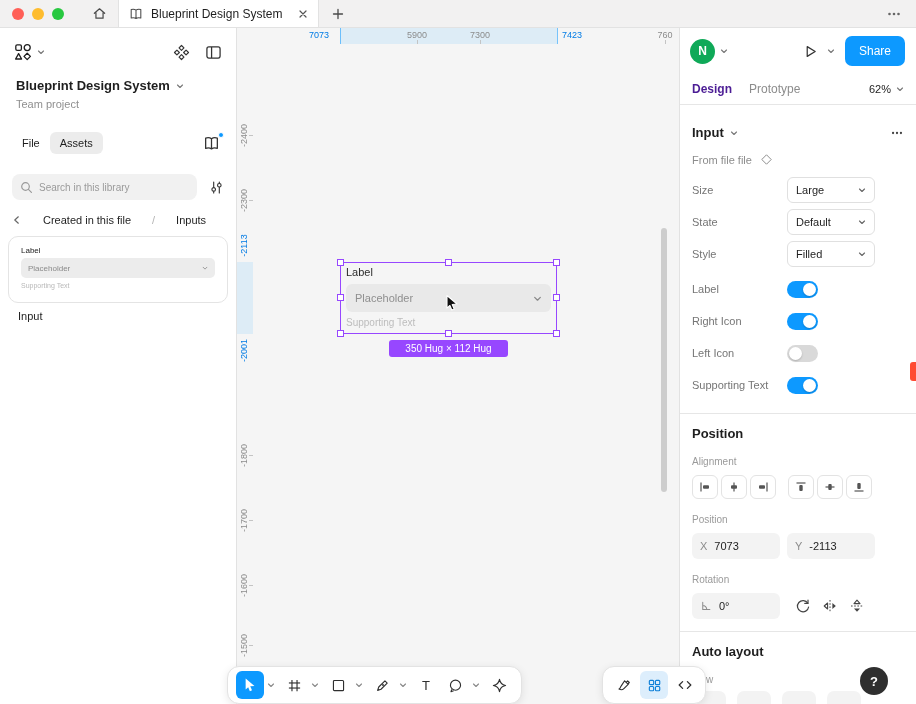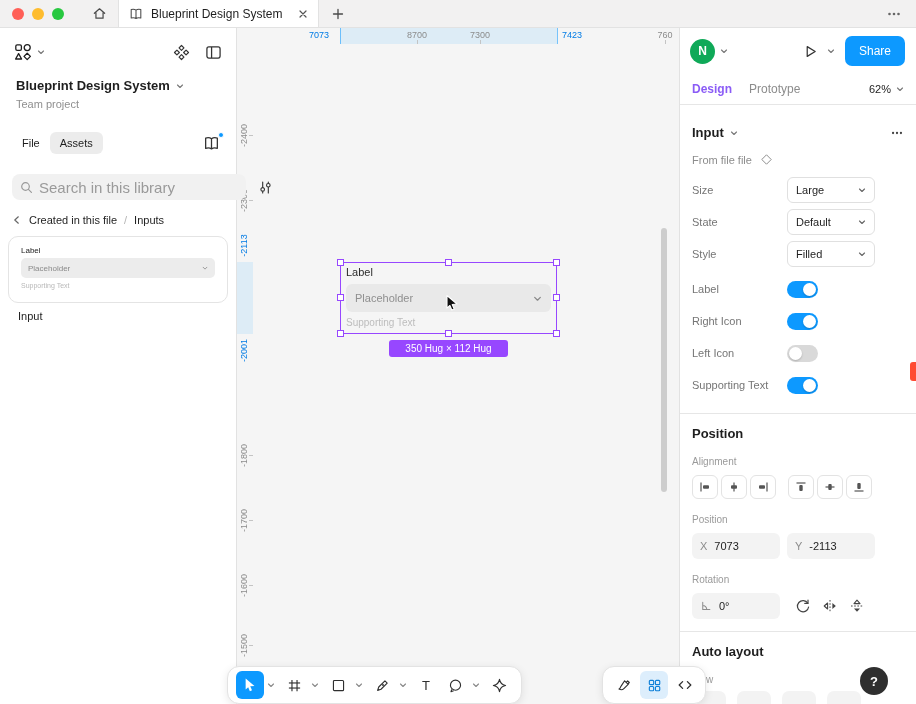--- a/index.html
+++ b/index.html
@@ -36,24 +36,24 @@
   .sb-title { display:flex; align-items:center; gap:6px; font-size:13px; font-weight:700; }
   .sb-title .chev { color:#777; }
   .sb-subtitle { margin-top:5px; color:#8f8f8f; font-size:11px; }
   .sb-tabs { margin-top:21px; padding:0 12px; display:flex; align-items:center; height:24px; }
   .sb-tab { padding:5px 10px; border-radius:6px; color:#1e1e1e; }
   .sb-tab.active { background:#ececec; font-weight:500; }
   .lib-btn { margin-left:auto; position:relative; color:#333; padding-right:4px; }
   .lib-dot { position:absolute; top:-3px; right:0px; width:6px; height:6px; border-radius:50%; background:#0d99ff; border:1px solid #fff; }
   .sb-search-row { margin-top:19px; padding:0 12px; display:flex; align-items:center; }
   .search-pill { flex:1; height:26px; background:#f1f1f1; border-radius:8px; display:flex; align-items:center; gap:6px; padding:0 8px; color:#9a9a9a; }
-  .search-pill input { border:none; outline:none; background:transparent; font-family:inherit; font-size:15px; flex:1; color:#1e1e1e; }
+  .search-pill input { border:none; outline:none; background:transparent; font-family:inherit; font-size:10px; flex:1; color:#1e1e1e; }
   .search-pill input::placeholder { color:#9a9a9a; }
   .sliders-btn { margin-left:12px; color:#333; }
-  .sb-breadcrumb { margin-top:13px; padding:0 12px; display:flex; align-items:center; gap:7px; height:14px; }
+  .sb-breadcrumb { margin-top:13px; padding:0 12px; display:flex; align-items:center; gap:21px; height:14px; }
   .bc-back { color:#666; display:flex; }
   .bc-parent { color:#1e1e1e; }
   .bc-sep { color:#b5b5b5; }
   .bc-current { color:#1e1e1e; }
   .asset-card { margin:9px 8px 0; height:67px; border:1px solid #e4e4e4; border-radius:10px; padding:9px 12px; background:#fff; }
   .mini-label { font-size:8px; color:#222; }
   .mini-field { margin-top:3px; height:20px; background:#ececec; border-radius:5px; display:flex; align-items:center; justify-content:space-between; padding:0 7px; }
   .mini-ph { font-size:8px; color:#8a8a8a; }
   .mini-field .chev { color:#999; }
   .mini-support { margin-top:4px; font-size:7px; color:#b8b8b8; }
@@ -101,21 +101,21 @@
   .edge-marker { position:absolute; right:0; top:362px; width:6px; height:19px; background:#ff4b33; border-radius:3px 0 0 3px; z-index:8; }
 
   
   .rp-header { height:46px; display:flex; align-items:center; padding:0 11px 0 10px; }
   .avatar { width:25px; height:25px; border-radius:50%; background:#0fa958; color:#fff; font-size:12px; font-weight:700; display:flex; align-items:center; justify-content:center; }
   .rp-header .chev { color:#777; margin-left:5px; }
   .play-group { margin-left:auto; display:flex; align-items:center; gap:4px; color:#333; }
   .share-btn { margin-left:10px; height:30px; padding:0 14px; background:#0d99ff; color:#fff; border:none; border-radius:7px; font-family:inherit; font-size:12px; font-weight:500; display:flex; align-items:center; }
   .rp-tabs { height:31px; display:flex; align-items:center; gap:17px; padding:0 12px; border-bottom:1px solid #e6e6e6; }
   .rp-tab { font-size:12px; color:#8c8c8c; }
-  .rp-tab.active { color:#8b5cf6; font-weight:700; }
+  .rp-tab.active { color:#4c1d95; font-weight:700; }
   .zoom-group { margin-left:auto; display:flex; align-items:center; gap:5px; color:#1e1e1e; font-size:11px; }
   .zoom-group .chev { color:#777; }
   .rp-body { padding:0 12px; }
   .rp-head-row { margin-top:20px; display:flex; align-items:center; }
   .rp-heading { font-size:13px; font-weight:700; display:flex; align-items:center; gap:6px; }
   .rp-heading .chev { color:#777; }
   .kebab { margin-left:auto; color:#444; }
   .rp-source { margin-top:13px; display:flex; align-items:center; gap:8px; color:#8c8c8c; }
   .rp-source .diamond { color:#8c8c8c; }
   .props { margin-top:8px; }
@@ -291,21 +291,21 @@
         </div>
         <div class="mini-support">Supporting Text</div>
       </div>
       <div class="asset-name">Input</div>
     </div>
 
     <div class="canvas">
       <div class="h-ruler">
         <div class="h-band"></div>
         <span class="h-lab blue" style="left:62px">7073</span>
-        <span class="h-lab" style="left:160px">8700</span>
+        <span class="h-lab" style="left:160px">5900</span>
         <span class="h-lab" style="left:223px">7300</span>
         <span class="h-lab blue" style="left:315px">7423</span>
         <span class="h-lab" style="left:408px">760</span>
         <div class="h-tick" style="left:180px"></div>
         <div class="h-tick" style="left:243px"></div>
         <div class="h-tick" style="left:428px"></div>
         <div class="h-tick blue" style="left:103px"></div>
         <div class="h-tick blue" style="left:320px"></div>
       </div>
       <div class="v-ruler">

